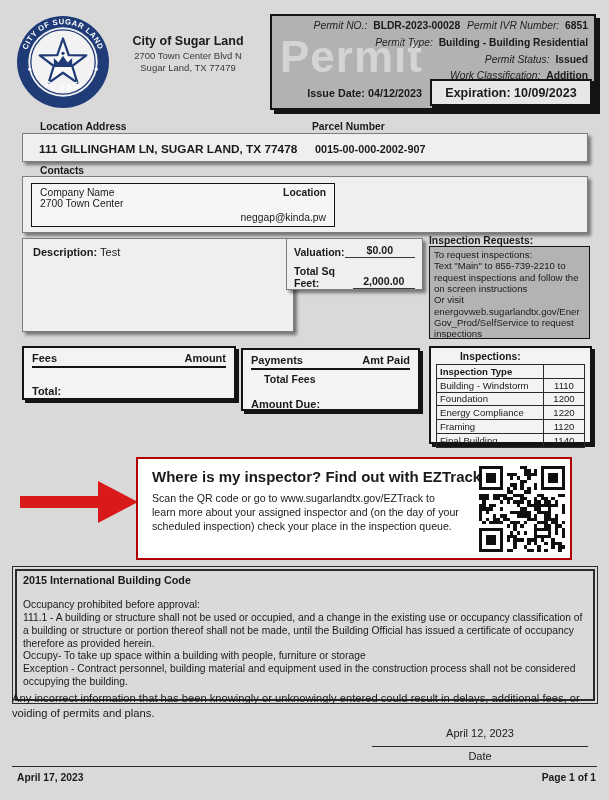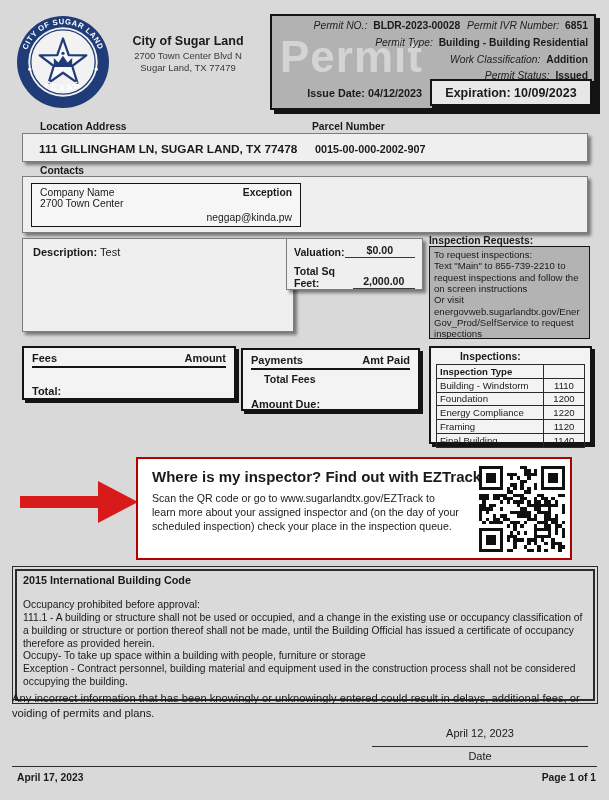--- a/index.html
+++ b/index.html
@@ -41,21 +41,21 @@
 
   .sec-label{font-size:10.3px;font-weight:bold;}
   .loc-label{left:40px;top:121px;}
   .parcel-label{left:312px;top:121px;}
   .loc-box{left:22px;top:133px;width:566px;height:29px;}
   .loc-addr{left:16px;top:8px;font-size:11.8px;font-weight:bold;}
   .loc-parcel{left:292px;top:9px;font-size:10.8px;font-weight:bold;}
 
   .contacts-label{left:40px;top:165px;}
   .contacts-box{left:22px;top:176px;width:566px;height:57px;}
-  .contact-card{left:8px;top:6px;width:270px;height:44px;background:#f6f6f6;
+  .contact-card{left:8px;top:6px;width:304px;height:44px;background:#f6f6f6;
     border:1.5px solid #141414;box-sizing:border-box;padding:3px 8px;font-size:10.3px;}
   .contact-row1{display:flex;justify-content:space-between;}
   .contact-email{position:absolute;right:8px;bottom:3px;}
 
   .desc-box{left:22px;top:238px;width:272px;height:94px;padding:7px 10px;font-size:11px;}
   .val-box{left:286px;top:238px;width:137px;height:52px;padding:5px 7px;font-size:10.6px;}
   .val-row{display:flex;justify-content:space-between;align-items:flex-end;font-weight:bold;margin-bottom:7px;}
   .val-val{width:74px;text-align:center;border-bottom:1.5px solid #3a3a3a;padding-bottom:1px;}
 
   .ir-label{left:429px;top:235px;}
@@ -146,26 +146,26 @@
       <span class="i">Permit NO.:</span>
       <span class="b">BLDR-2023-00028</span>
       <span class="i" style="margin-left:4px">Permit IVR Number:</span>
       <span class="b">6851</span>
     </div>
     <div class="hdr-line">
       <span class="i">Permit Type:</span>
       <span class="b">Building - Building Residential</span>
     </div>
     <div class="hdr-line">
+      <span class="i">Permit Status:</span>
+      <span class="b">Issued</span>
+    </div>
+    <div class="hdr-line">
       <span class="i">Work Classification:</span>
       <span class="b">Addition</span>
-    </div>
-    <div class="hdr-line">
-      <span class="i">Permit Status:</span>
-      <span class="b">Issued</span>
     </div>
   </div>
   <div class="abs issue">
     <span>Issue Date:</span>
     <span>04/12/2023</span>
   </div>
   <div class="abs exp-box">
     <span>Expiration: 10/09/2023</span>
   </div>
 </div>
@@ -175,21 +175,21 @@
 <div class="abs soft loc-box">
   <div class="abs loc-addr">111 GILLINGHAM LN, SUGAR LAND, TX 77478</div>
   <div class="abs loc-parcel">0015-00-000-2002-907</div>
 </div>
 
 <div class="abs sec-label contacts-label">Contacts</div>
 <div class="abs soft contacts-box">
   <div class="abs contact-card">
     <div class="contact-row1">
       <span>Company Name</span>
-      <span class="b">Exception</span>
+      <span class="b">Location</span>
     </div>
     <div>2700 Town Center</div>
     <div class="contact-email">neggap@kinda.pw</div>
   </div>
 </div>
 
 <div class="abs soft desc-box">
   <span class="b">Description:</span>
   <span>Test</span>
 </div>

